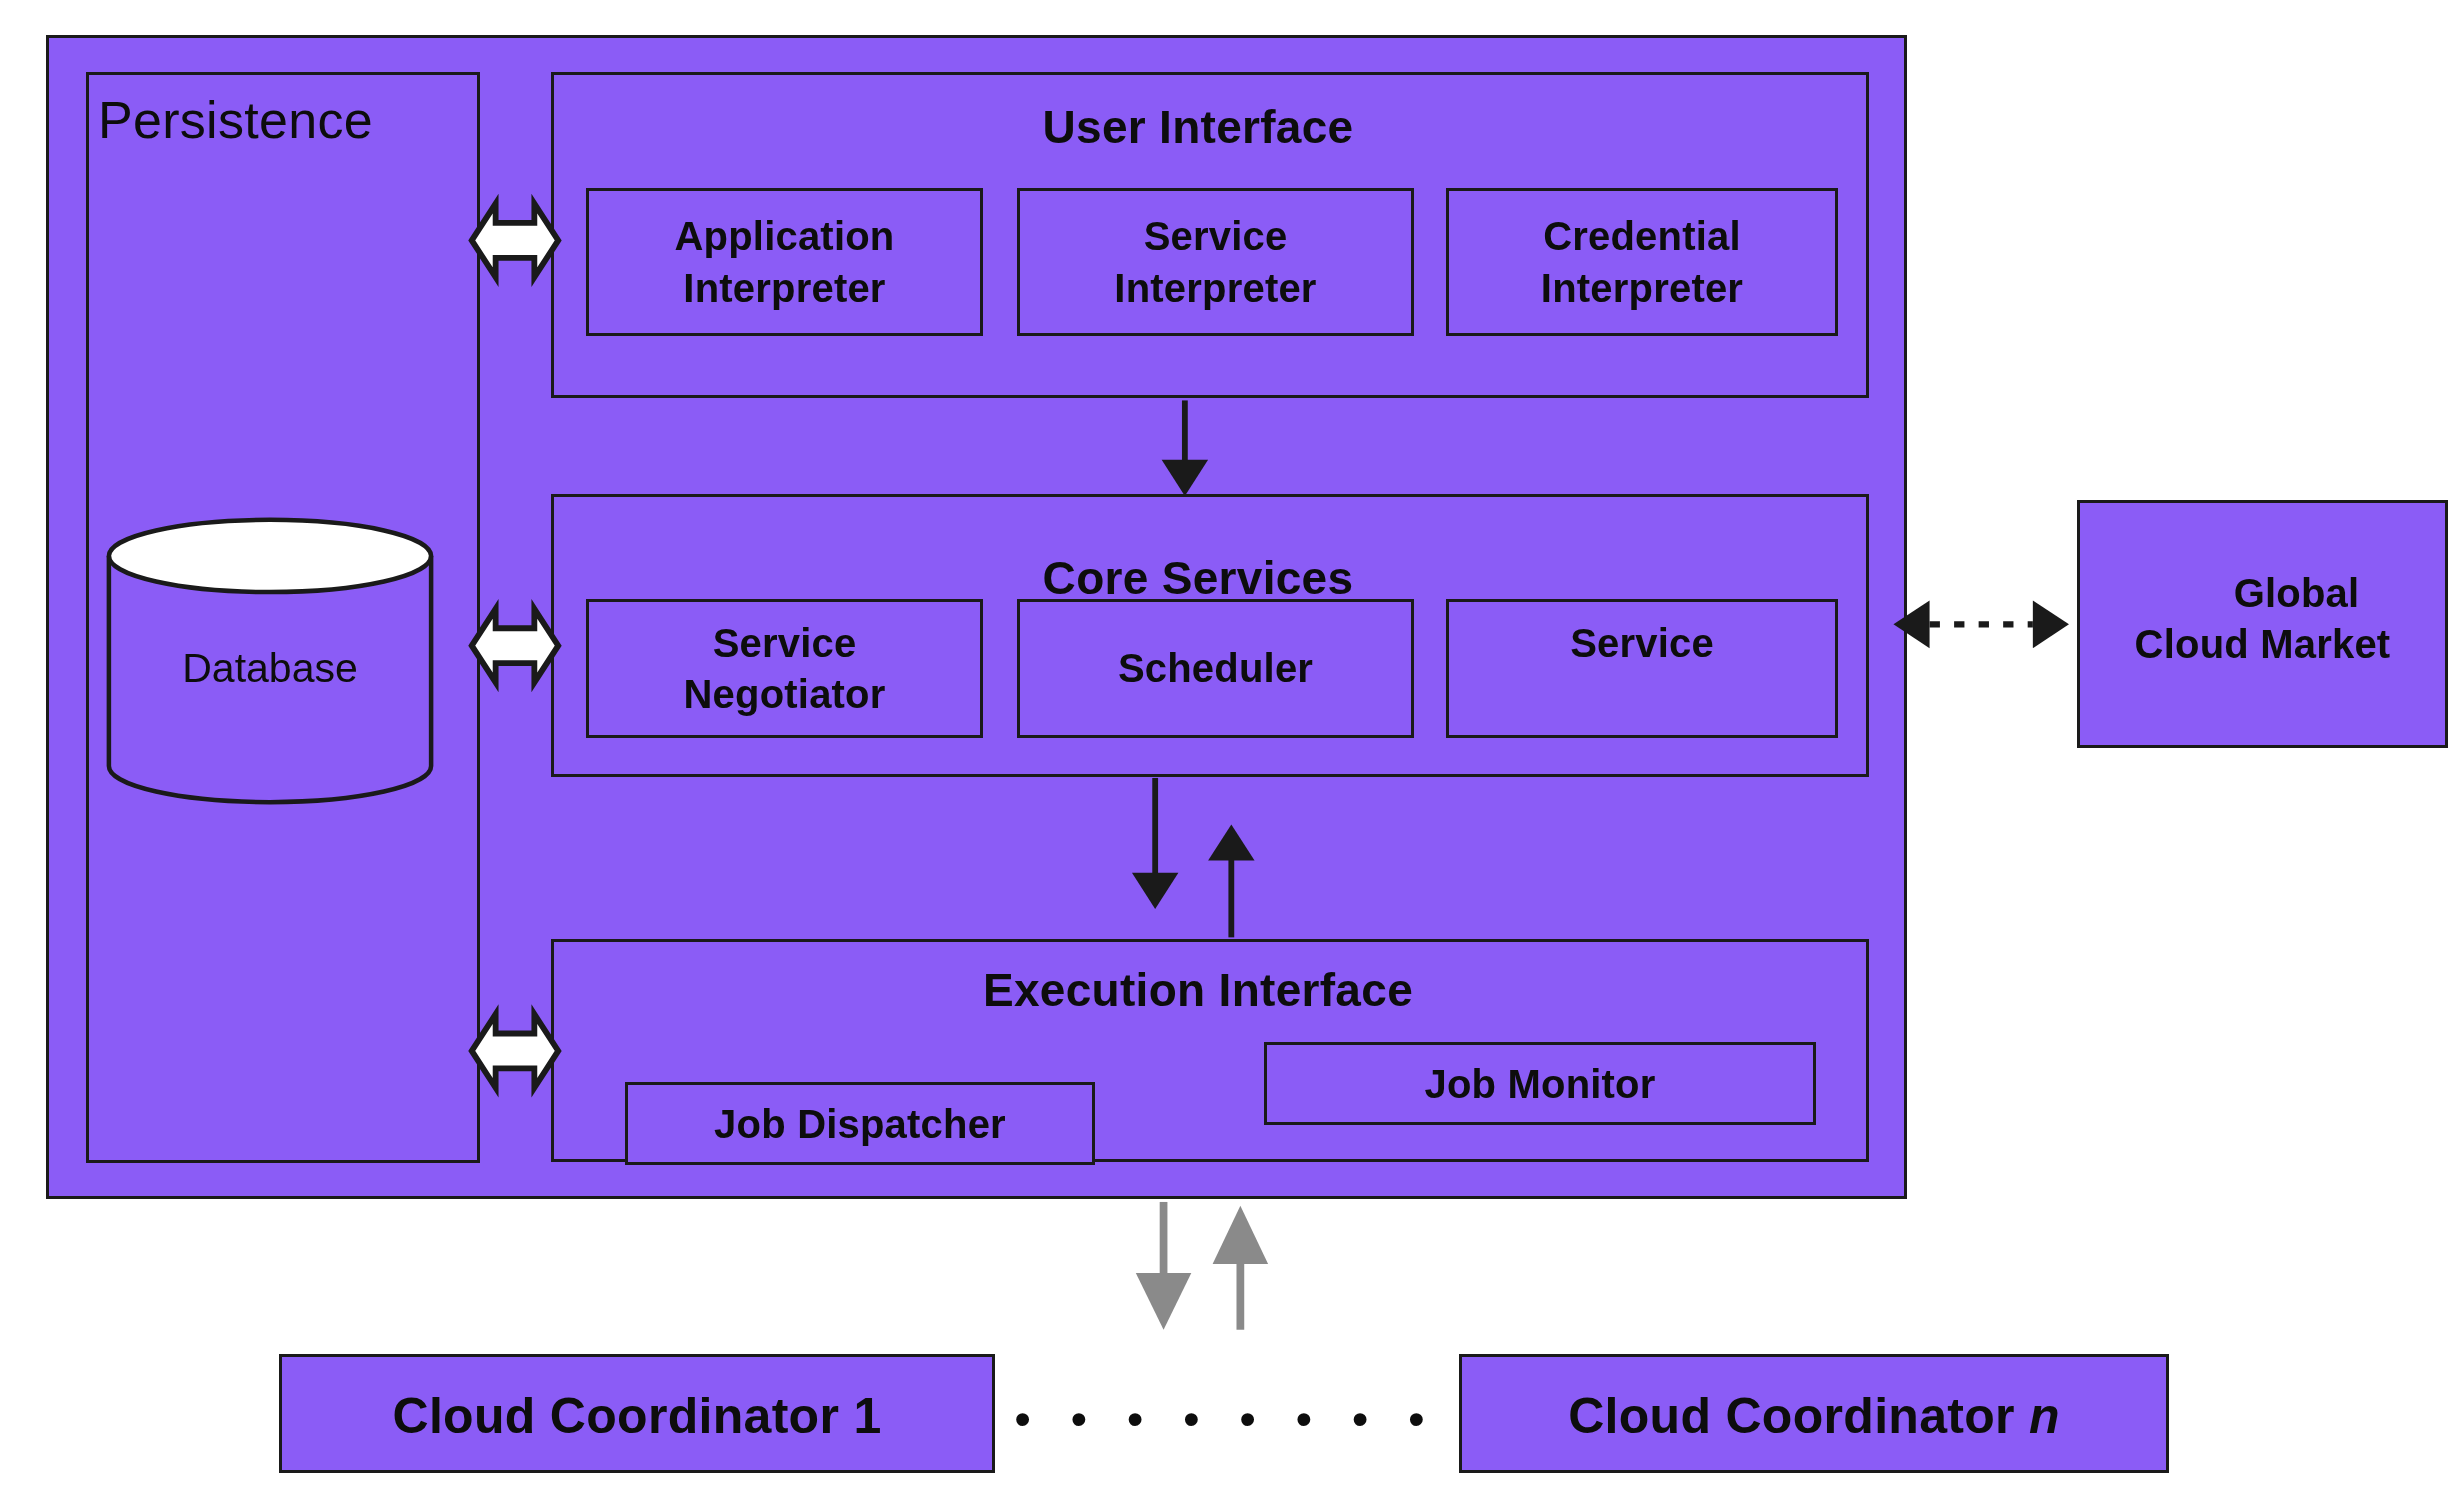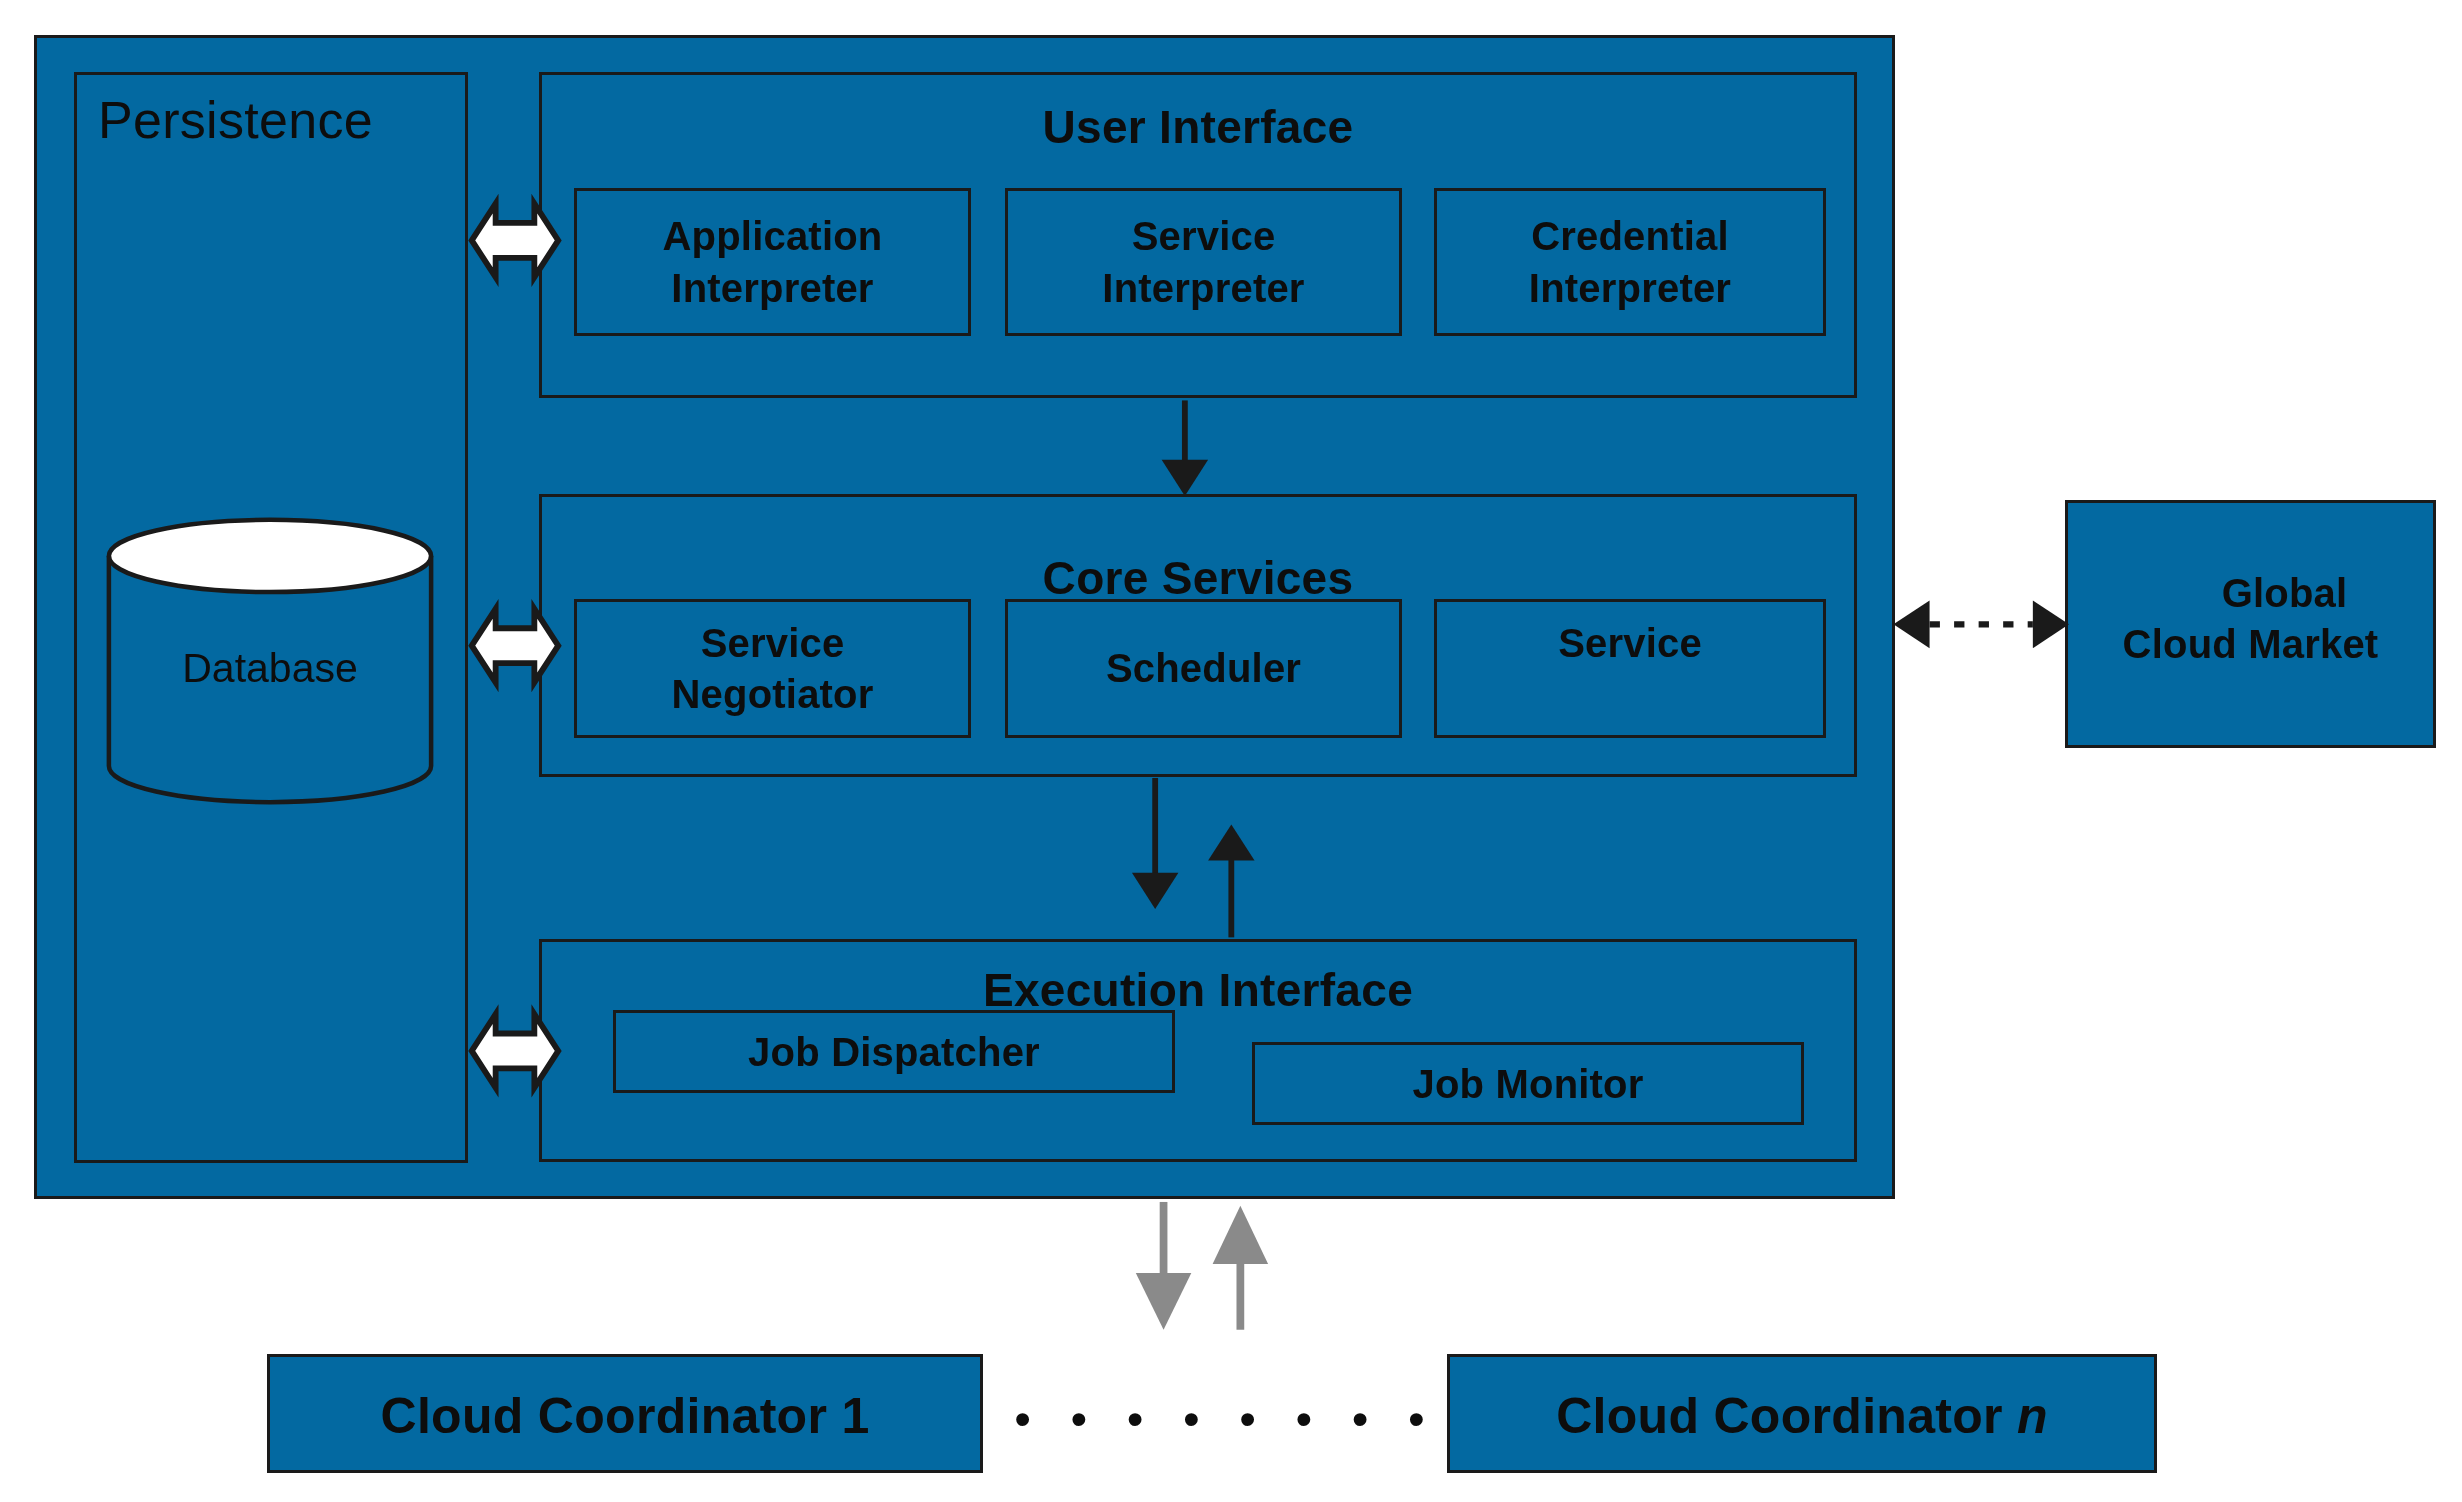--- a/index.html
+++ b/index.html
@@ -1,21 +1,21 @@
 <!DOCTYPE html>
 <html style="font-size:10.3px"><head>
 <meta charset="utf-8">
 <style>
   html,body{margin:0;padding:0;background:#ffffff;}
   body{
     width:2462px;height:1503px;position:relative;overflow:hidden;
     font-family:"Liberation Sans","DejaVu Sans",sans-serif;
     color:#0d0d0d;
   }
-  .box{position:absolute;box-sizing:border-box;border:3.9px solid #1a1a1a;background:#0369a1;}
+  .box{position:absolute;box-sizing:border-box;border:3.9px solid #1a1a1a;background:#8b5cf6;margin-left:12px;}
   .thin{border-width:3.2px;}
   .label{position:absolute;left:0;width:100%;text-align:center;font-weight:700;line-height:1.12;}
   .ttl{font-size:46px;letter-spacing:0.3px;}
   .sub{font-size:40px;letter-spacing:0.2px;}
   .sub2{font-size:40px;letter-spacing:0.2px;}
   .coord{font-size:50px;letter-spacing:0.3px;}
   .ital{font-style:italic;}
   svg.layer{position:absolute;left:0;top:0;width:2462px;height:1503px;pointer-events:none;}
   .persist-title{position:absolute;font-size:52px;letter-spacing:0.3px;}
   .dbtext{position:absolute;left:0;width:100%;text-align:center;font-size:41px;}
@@ -69,21 +69,21 @@
   <div class="label sub2" style="top:44px;">Scheduler</div>
 </div>
 
 <div class="box thin" style="left:1434px;top:599px;width:392px;height:139px;">
   <div class="label sub2" style="top:19.4px;">Service</div>
 </div>
 
 <div class="box" style="left:539px;top:939px;width:1318px;height:223px;"></div>
 <div class="label ttl" style="top:965px;left:539px;width:1318px;">Execution Interface</div>
 
-<div class="box thin" style="left:613px;top:1010px;width:562px;height:83px;">
+<div class="box thin" style="left:613px;top:1082px;width:470px;height:83px;">
   <div class="label sub2" style="top:17px;">Job Dispatcher</div>
 </div>
 
 <div class="box thin" style="left:1252px;top:1042px;width:552px;height:83px;">
   <div class="label sub2" style="top:17px;">Job Monitor</div>
 </div>
 
 <div class="box" style="left:2065px;top:500px;width:371px;height:248px;">
   <div class="label sub" style="top:68px;padding-left:34px;">Global</div>
   <div class="label sub" style="top:119px;">Cloud Market</div>

